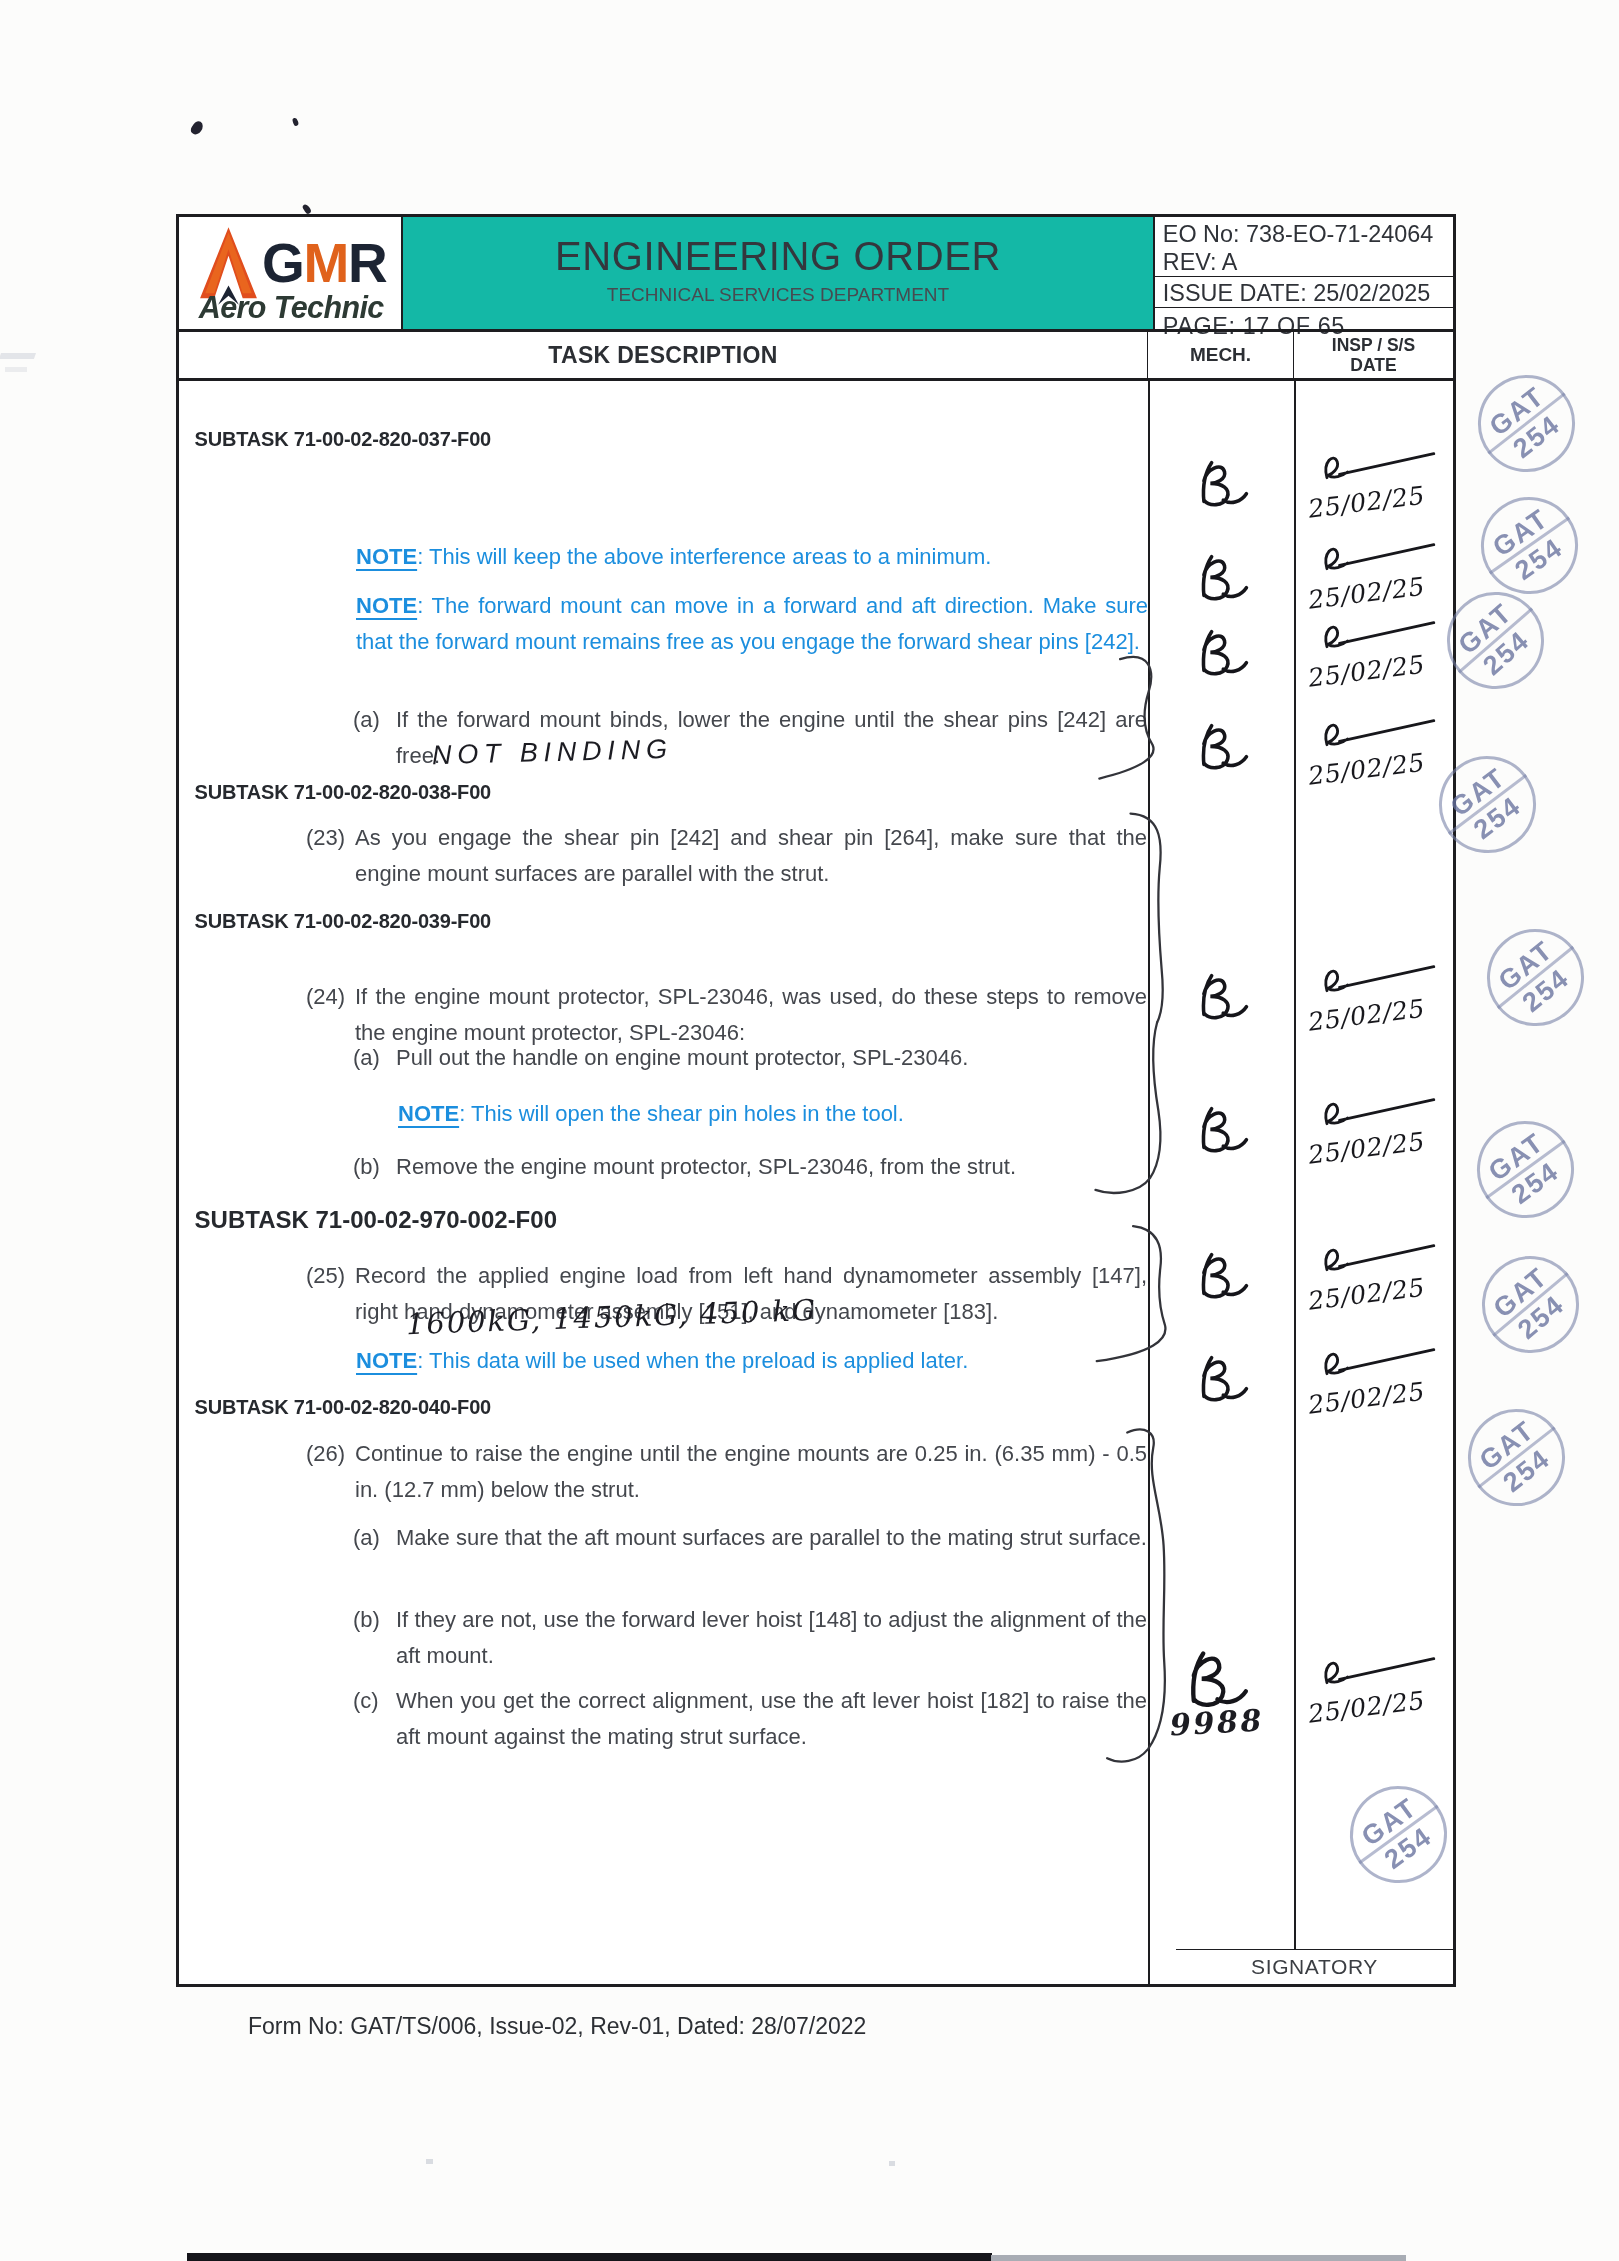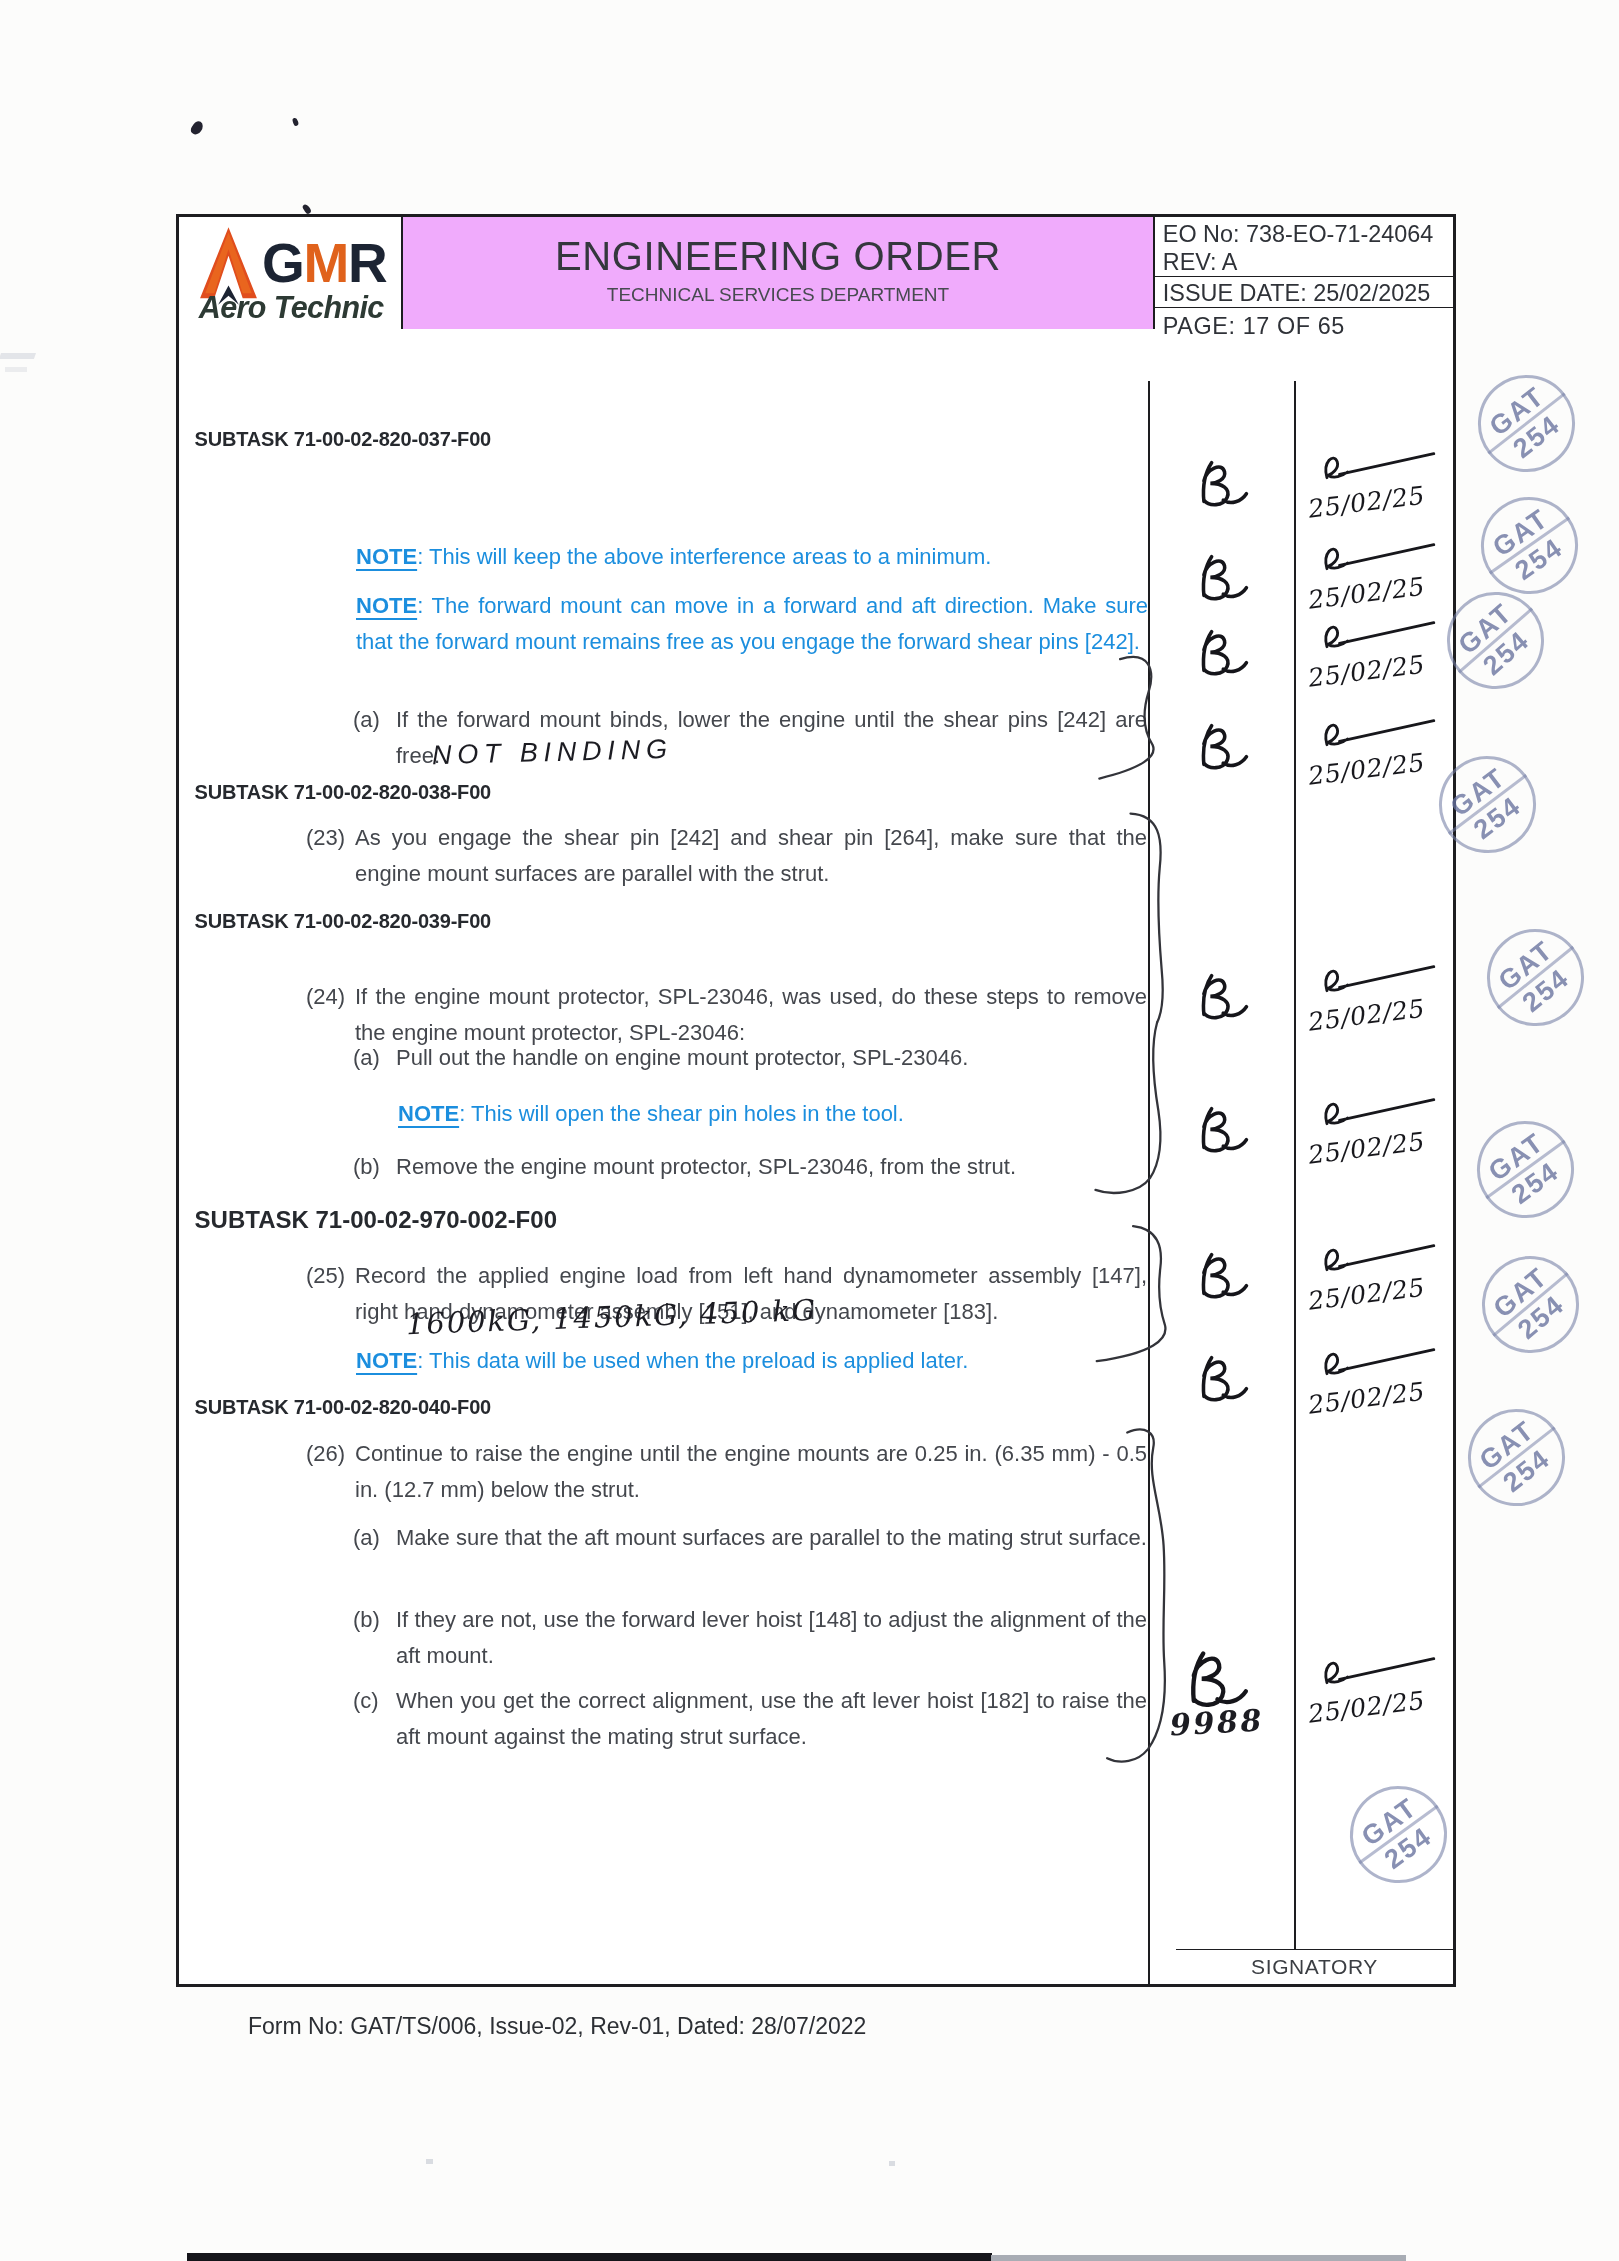--- a/index.html
+++ b/index.html
@@ -15,21 +15,21 @@
   .doc{position:absolute;left:176px;top:214px;width:1280px;height:1773px;
        border:3.9px solid #1d1d20;box-sizing:border-box;background:#fff;}
   .hdr{position:absolute;left:0;top:0;width:100%;height:112px;display:flex;}
   .logo-cell{width:224px;border-right:2.6px solid #1d1d20;box-sizing:border-box;position:relative;background:#fff;}
   .logo-arrow{position:absolute;left:17px;top:9px;}
   .gmr-word{position:absolute;left:83px;top:19.5px;font-weight:bold;font-size:55px;
             letter-spacing:-1.3px;color:#1c2433;line-height:52px;}
   .gmr-word .m{color:#e0621c;}
   .aero{position:absolute;left:7.8px;top:73px;font-weight:bold;font-style:italic;
         font-size:30.5px;color:#2d3a34;letter-spacing:-0.6px;margin-left:12px;}
-  .title-cell{flex:1;background:#f0abfc;border-right:2.6px solid #1d1d20;box-sizing:border-box;
+  .title-cell{flex:1;background:#14b8a6;border-right:2.6px solid #1d1d20;box-sizing:border-box;
               text-align:center;padding-top:17px;}
   .eo-title{font-size:40px;color:#34373d;letter-spacing:0.6px;}
   .eo-sub{font-size:19px;color:#474a50;margin-top:5.2px;}
   .info-cell{width:298px;display:flex;flex-direction:column;box-sizing:border-box;
              font-size:23.4px;color:#2f3238;}
   .info-r1{flex:1;border-bottom:1.9px solid #1d1d20;padding:3.2px 0 0 7.8px;line-height:28px;}
   .info-r2{height:30px;border-bottom:1.9px solid #1d1d20;padding:3.2px 0 0 7.8px;}
   .info-r3{height:32px;padding:4.5px 0 0 7.8px;letter-spacing:0.6px;}
   .colhdr{position:absolute;left:0;top:112px;width:100%;height:52px;
           border-top:3.2px solid #1d1d20;border-bottom:3.2px solid #1d1d20;box-sizing:border-box;display:flex;}
@@ -117,20 +117,28 @@
       <div class="info-cell">
         <div class="info-r1">
           <div>EO No: 738-EO-71-24064</div>
           <div>REV: A</div>
         </div>
         <div class="info-r2">ISSUE DATE: 25/02/2025</div>
         <div class="info-r3">PAGE:  17  OF  65</div>
       </div>
     </div>
 
+    <div class="colhdr">
+      <div class="ch ch-task">TASK DESCRIPTION</div>
+      <div class="ch ch-mech">MECH.</div>
+      <div class="ch ch-insp">
+        <span>INSP / S/S</span>
+        <span>DATE</span>
+      </div>
+    </div>
 
     <div class="tbody">
       <div class="vline v1"></div>
       <div class="vline v2"></div>
       <div class="sigrow">SIGNATORY</div>
 
       <div class="row r-sub" style="top:40px;align-items:center;">
           <span>SUBTASK 71-00-02-820-037-F00</span>
         </div>
       <div class="row r-note" style="top:158px;">

